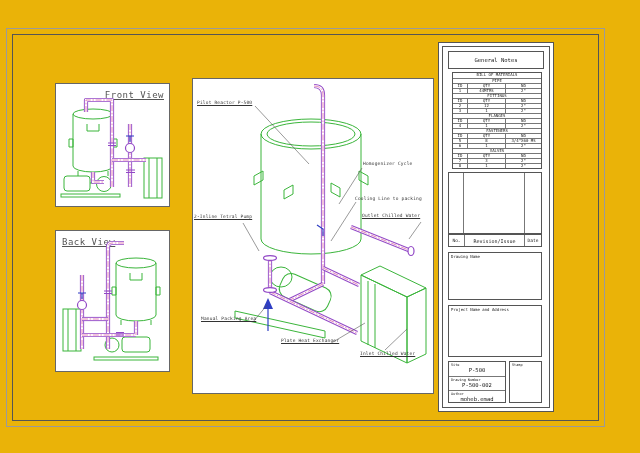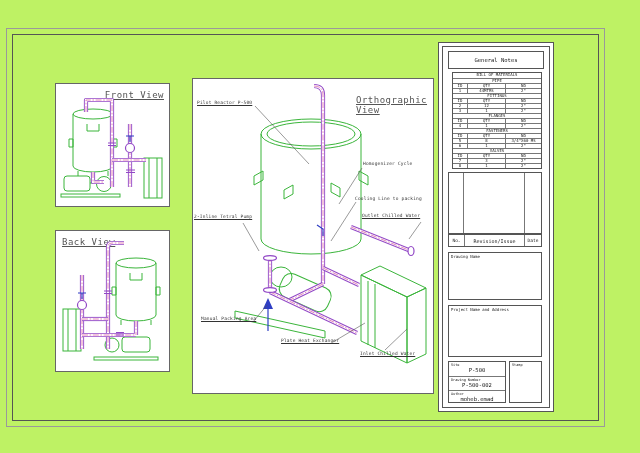--- a/index.html
+++ b/index.html
@@ -1,16 +1,16 @@
 <!DOCTYPE html>
 <html><head>
 <meta charset="utf-8">
 <style>
   html,body{margin:0;padding:0;background:#fff;}
-  #sheet{position:relative;width:640px;height:453px;background:#bef264;overflow:hidden;
+  #sheet{position:relative;width:640px;height:453px;background:#eab308;overflow:hidden;
          font-family:"DejaVu Sans Mono", monospace;color:#333;}
   .frame{position:absolute;border:1px solid #9a9a9a;}
   .frame.inner{border-color:#555;}
   .panel{position:absolute;border:1px solid #666;background:#fff;}
   .vtitle{position:absolute;font-size:9px;color:#555;letter-spacing:0.5px;
           text-decoration:underline;white-space:nowrap;}
   .vtitle.wrap{white-space:normal;line-height:10px;}
   .ann{position:absolute;font-size:4.5px;color:#333;letter-spacing:0.2px;white-space:nowrap;}
   .ann.u{text-decoration:underline;}
   svg{position:absolute;left:0;top:0;}
@@ -122,21 +122,20 @@
           <path class="pw" d="M80,90 V104 M26,104 H80"></path>
           <path class="pc" d="M80,90 V104 M26,104 H80"></path>
       </g>
       <path class="flg" d="M48,60 h8 M48,62.5 h8 M60,101.5 h8 M60,104 h8"></path>
       <circle class="vlv" cx="26" cy="74" r="4.5"></circle>
       <path class="blu" d="M26,68 V62 M22,62 h8"></path>
     </svg>
   </div>
 
   <div class="panel" style="left:192px;top:78px;width:240px;height:314px;">
-    <div class="vtitle wrap" style="left:163px;top:16px;width:72px;">Orthographic View</div>
     <svg width="240" height="314" viewBox="0 0 240 314">
 
       <ellipse class="grn" cx="118" cy="55" rx="50" ry="15"></ellipse>
       <ellipse class="grn" cx="118" cy="55" rx="44" ry="12"></ellipse>
       <path class="grn" d="M68,55 V160 M168,55 V160 M68,160 A50,15 0 0 0 168,160"></path>
       <path class="grn" d="M70,92 l-9,5 v9 l9,-5 z M100,106 l-9,5 v9 l9,-5 z M138,104 l9,5 v9 l-9,-5 z M166,92 l9,5 v9 l-9,-5 z"></path>
 
       <ellipse class="grn" cx="88" cy="198" rx="11" ry="10"></ellipse>
       <g transform="rotate(24 112 214)">
           <rect class="grn" x="86" y="201" width="52" height="25" rx="9"></rect>

